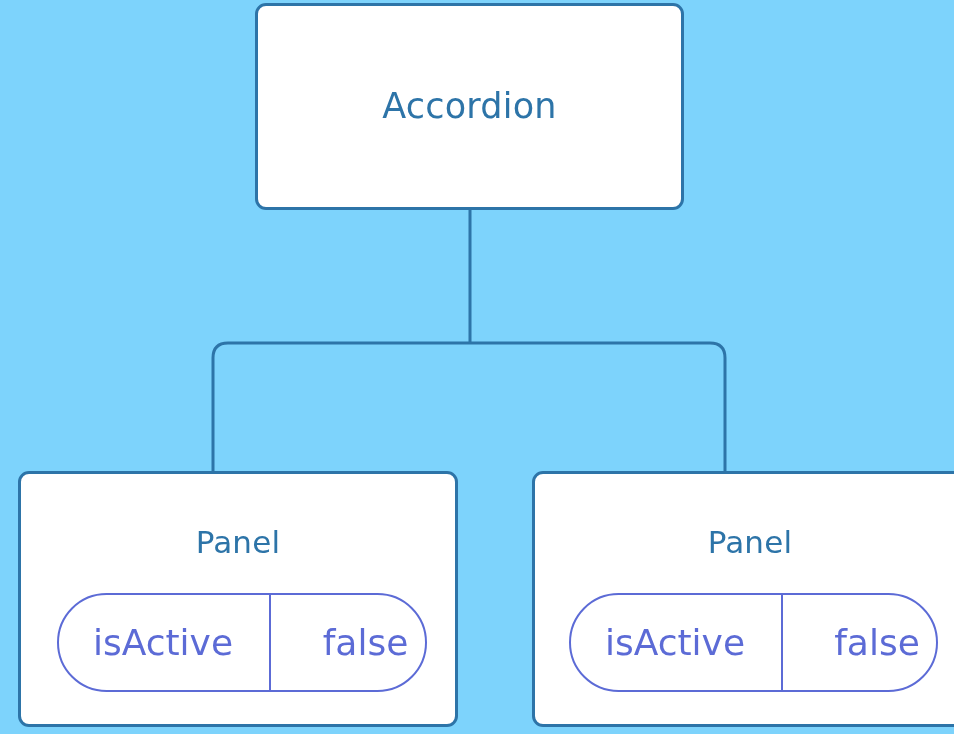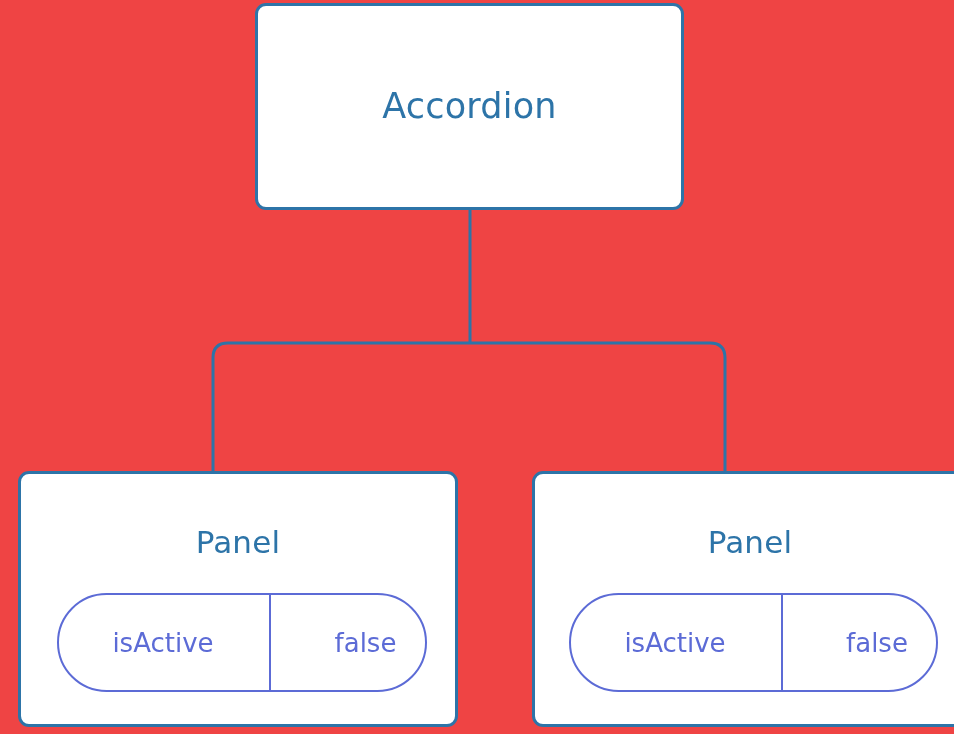--- a/index.html
+++ b/index.html
@@ -11,21 +11,21 @@
     width: 954px;
     height: 734px;
     overflow: hidden;
     font-family: "DejaVu Sans", "Liberation Sans", sans-serif;
   }
 
   #diagram-canvas {
     position: relative;
     width: 954px;
     height: 734px;
-    background: #ef4444;
+    background: #7dd3fc;
   }
 
   
   #connector-layer {
     position: absolute;
     left: 0;
     top: 0;
     width: 954px;
     height: 734px;
     pointer-events: none;
@@ -104,21 +104,21 @@
     left: 34px;
     width: 369px;
   }
 
   .prop-key,
   .prop-value {
     display: flex;
     align-items: center;
     justify-content: center;
     color: #5c6bd6;
-    font-size: 26px;
+    font-size: 36px;
     line-height: 1;
     white-space: nowrap;
     box-sizing: border-box;
   }
   .prop-key {
     flex: 0 0 212px;
     border-right: 2px solid #5c6bd6;
     padding-right: 2px;
   }
   .prop-value {

